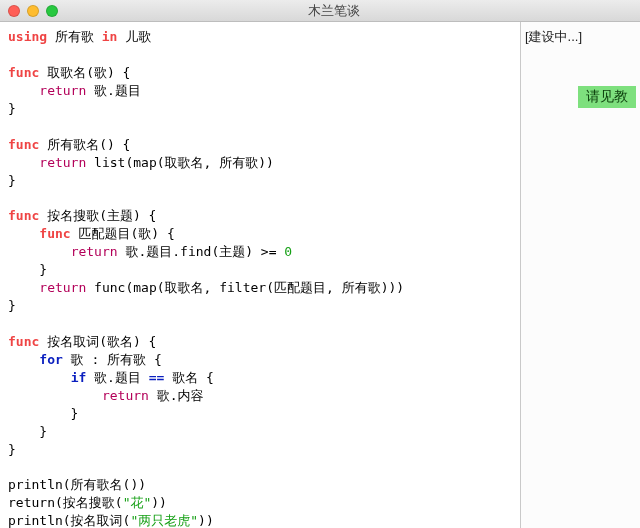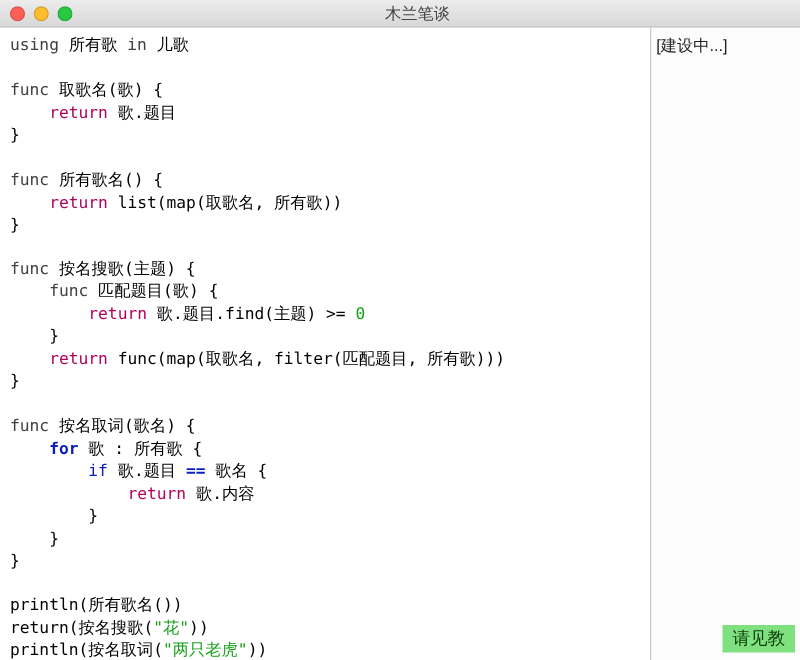--- a/index.html
+++ b/index.html
@@ -56,40 +56,40 @@
     white-space: pre;
     overflow: hidden;
   }
   .sidebar {
     width: 120px;
     flex: 0 0 120px;
     border-left: 1px solid #c9c9c9;
     background: #fcfcfc;
     display: flex;
     flex-direction: column;
-    justify-content: space-between;
+    justify-content: flex-start;
     padding: 6px 4px;
     font-size: 13px;
   }
   .sidebar-top { color:#222; }
   .sidebar-bottom {
     align-self: flex-end;
     background: #7ee07e;
     color: #0b3d0b;
     padding: 2px 8px;
     font-size: 14px;
     margin-top: 40px;
   }
-  .tok-kw  { color:#404040; font-weight:normal; }
+  .tok-kw  { color:#ef4444; font-weight:bold; }
   .tok-ret { color:#b30059; font-weight:normal; }
   .tok-str { color:#16a016; }
   .tok-num { color:#16a016; }
   .tok-op  { color:#0a1fbf; font-weight:bold; }
   .tok-for { color:#0a1fbf; font-weight:bold;text-align:center; }
-  .tok-if  { color:#0a1fbf; font-weight:normal; }
+  .tok-if  { color:#0a1fbf; font-weight:bold; }
 </style>
 </head>
 <body>
 
 <div class="titlebar">
   <div class="traffic">
     <div class="tl-btn tl-close"></div>
     <div class="tl-btn tl-min"></div>
     <div class="tl-btn tl-zoom"></div>
   </div>

